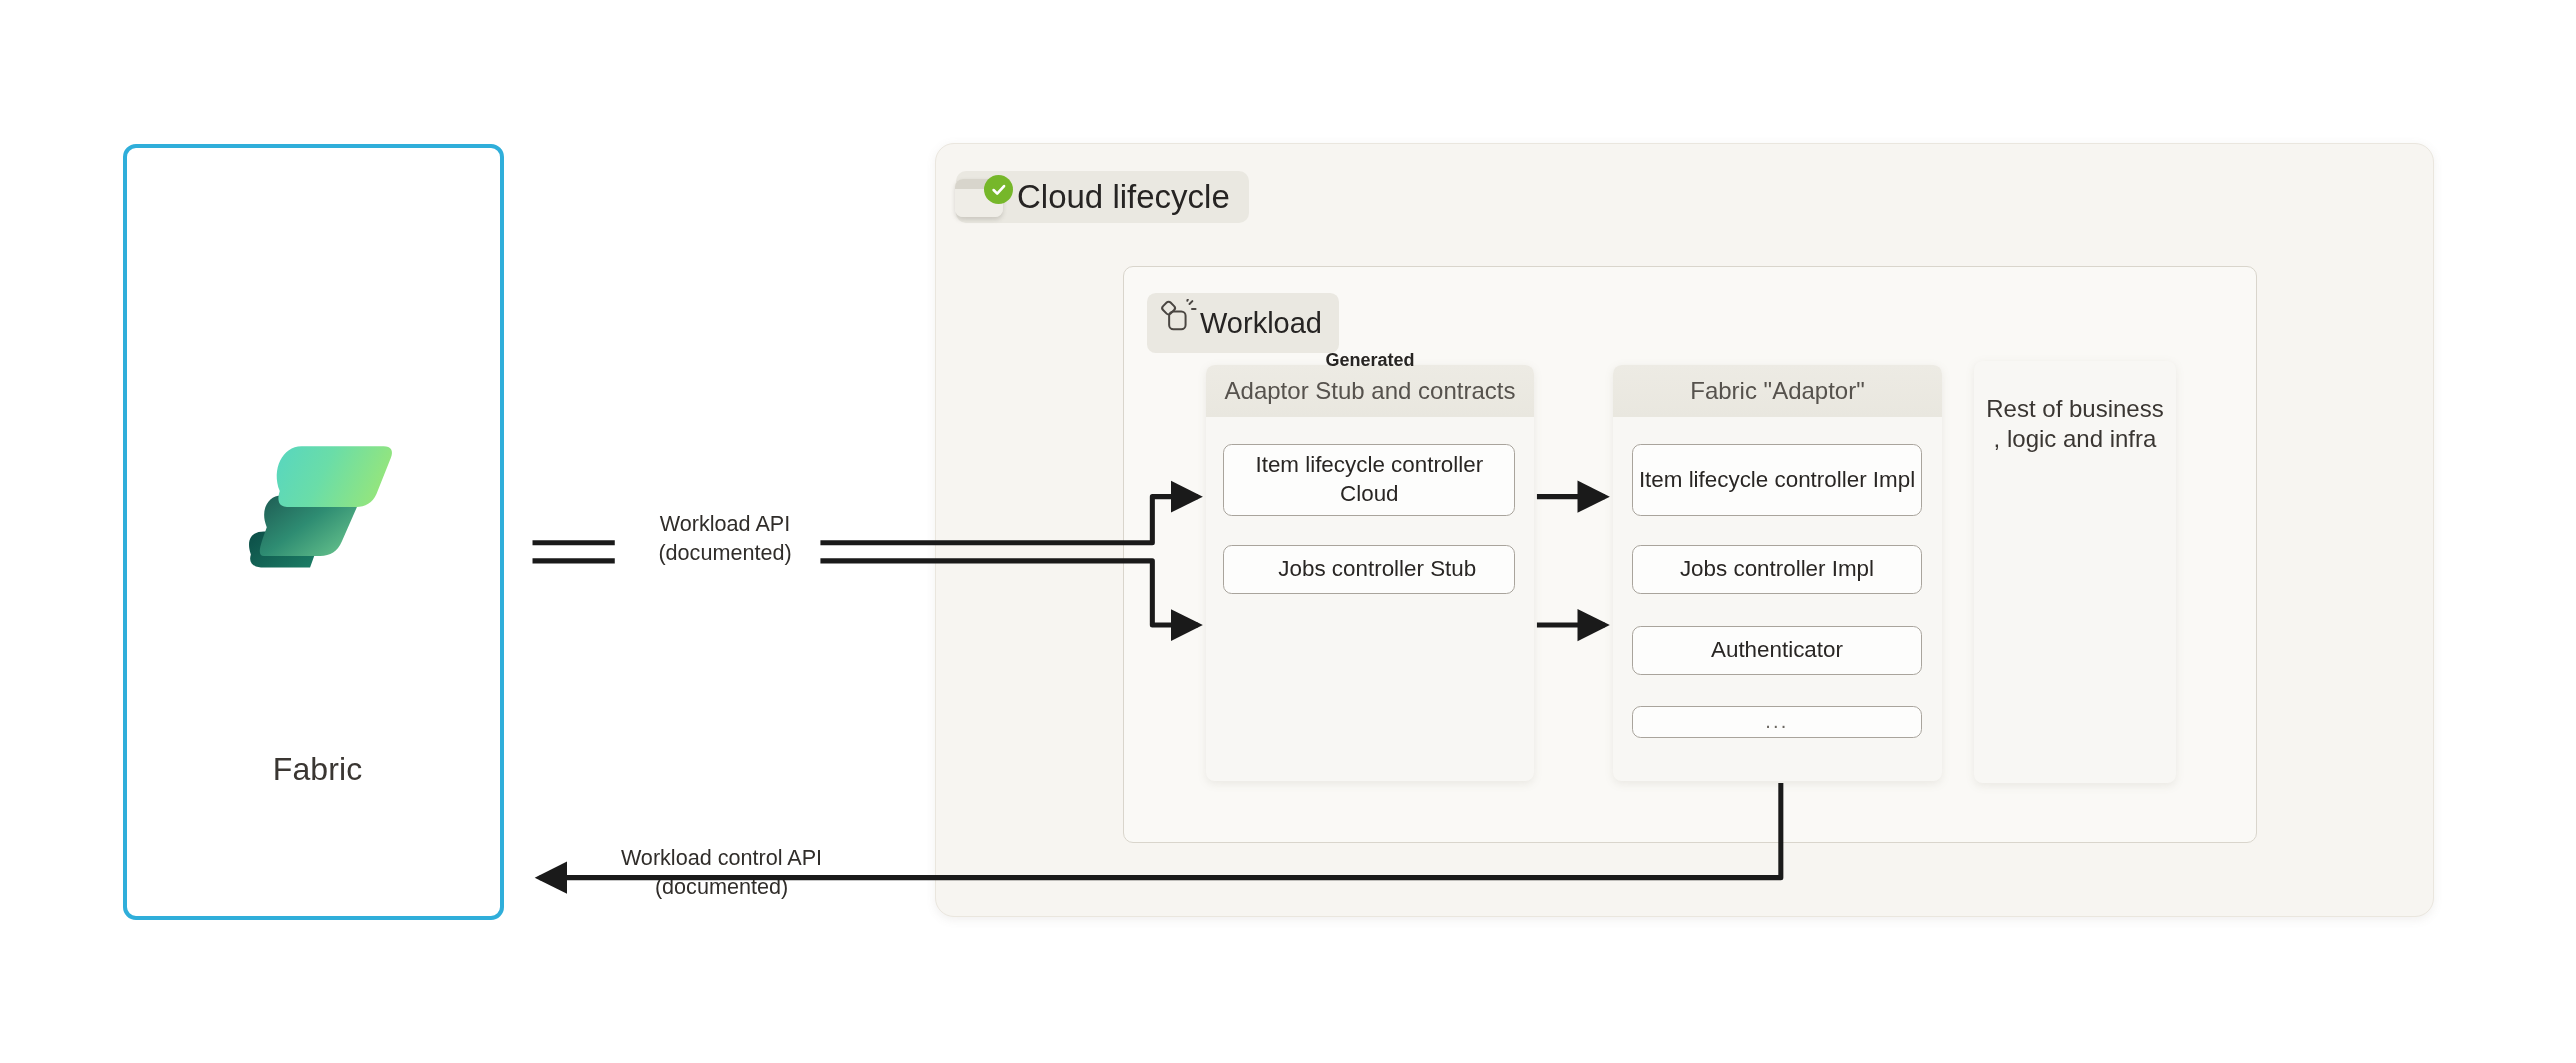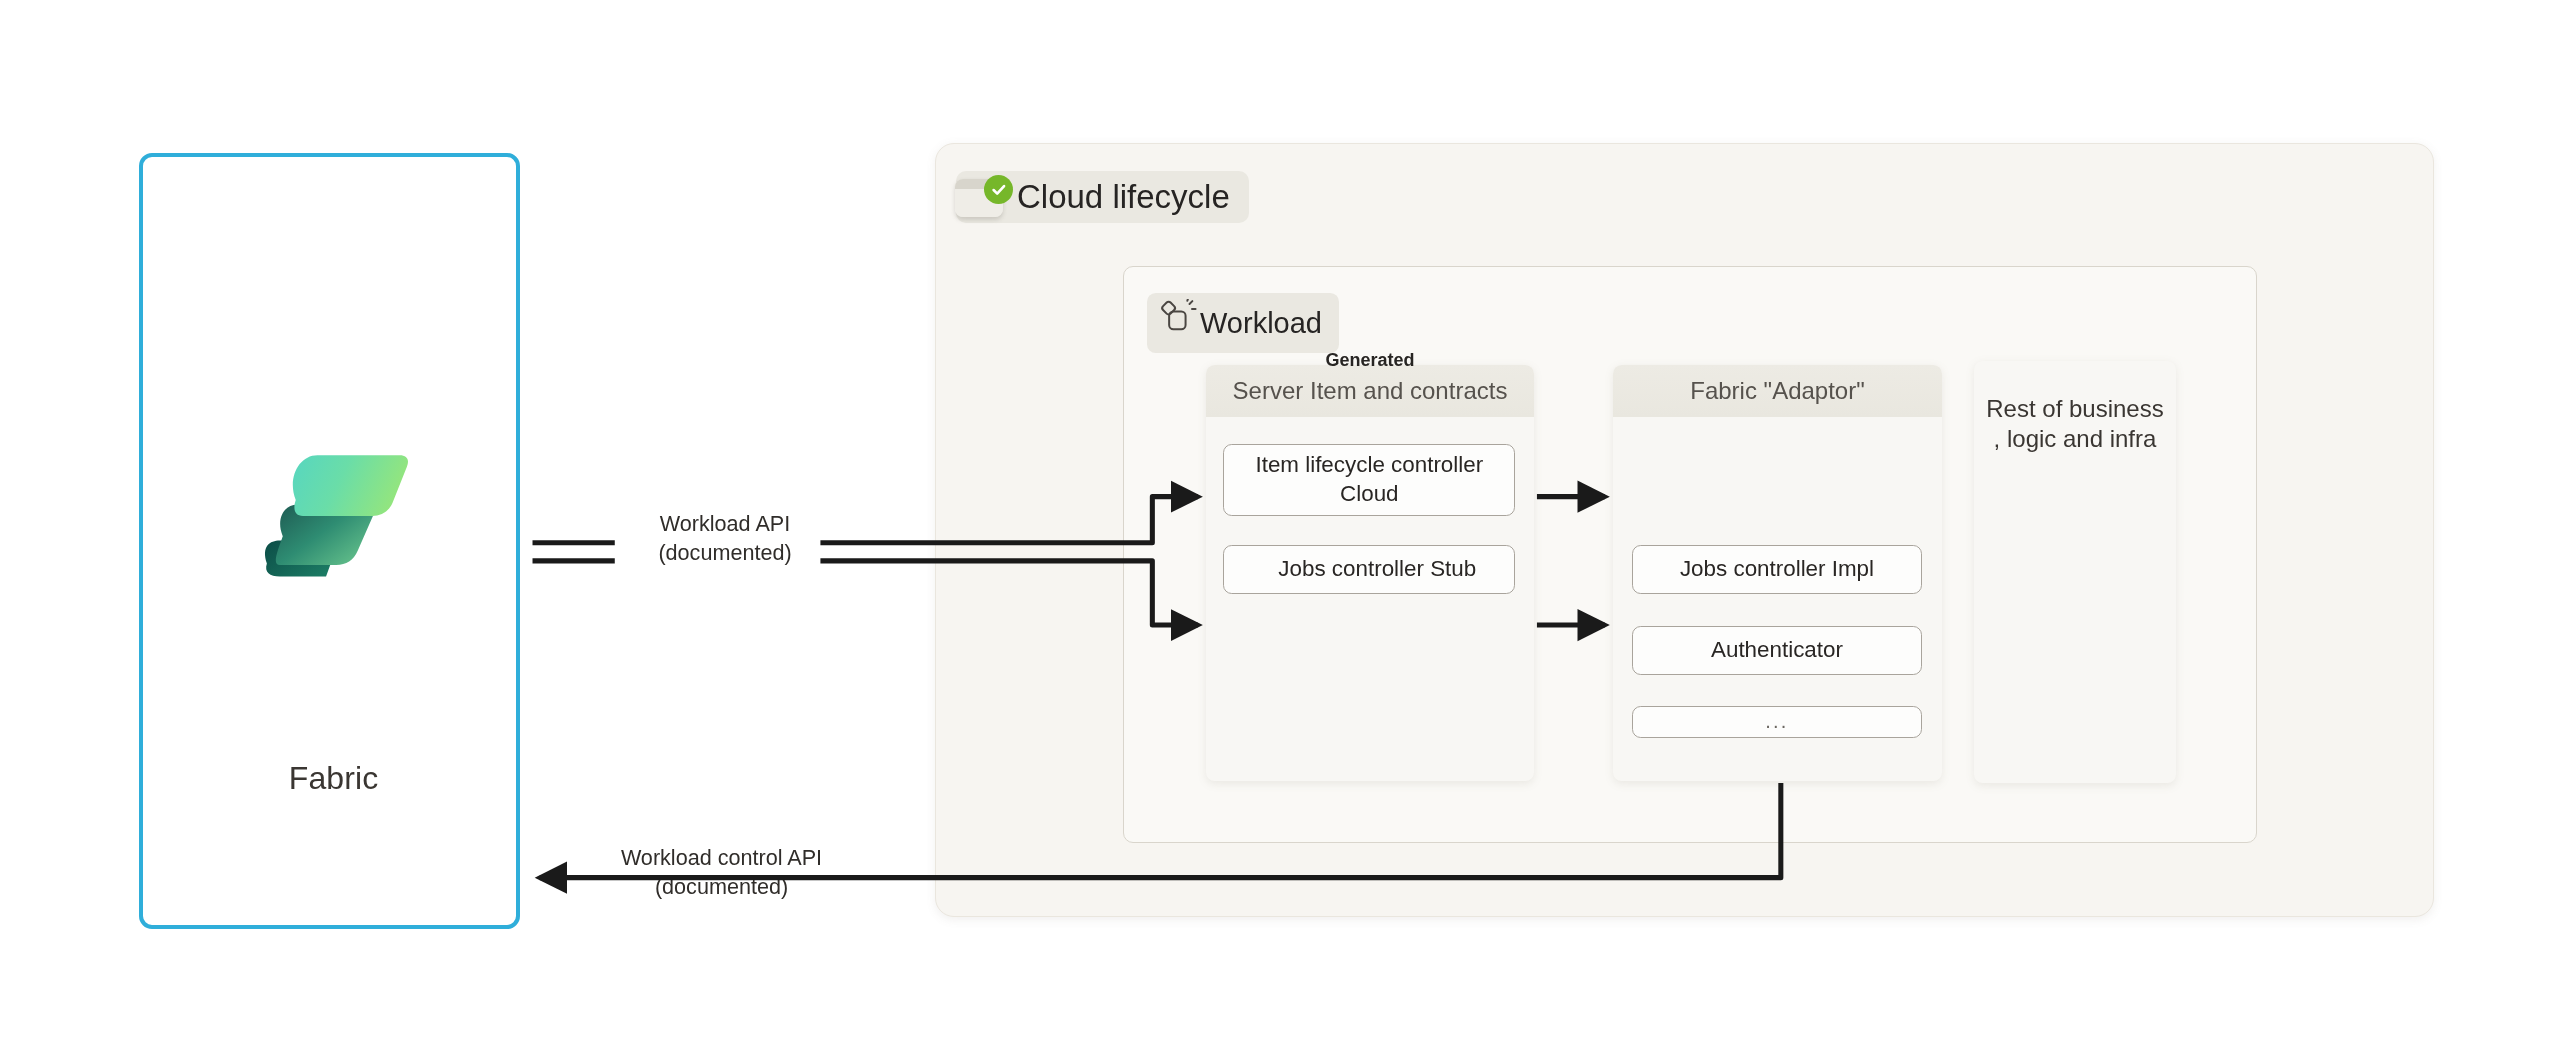--- a/index.html
+++ b/index.html
@@ -19,29 +19,28 @@
     position: absolute;
     inset: 0;
     width: 2576px;
     height: 1064px;
   }
 
   .abs { position: absolute; }
 
   
   #fabric-panel {
-    left: 139px;
+    left: 123px;
     top: 144px;
     width: 381px;
     height: 776px;
     border: 4.3px solid #2FAEDA;
     border-radius: 13px;
     background: #ffffff;
     box-sizing: border-box;
-    margin-top: 9px;
   }
   #fabric-logo {
     left: 0;
     top: 254px;
     width: 381px;
     height: 180px;
     display: flex;
     align-items: center;
     justify-content: center;
   }
@@ -315,27 +314,28 @@
         <path d="M45.5 6.5 L49.5 2.5"></path>
         <path d="M49 13.5 L54 13.5"></path>
         <path d="M42.5 2 L43.5 -1.5"></path>
       </g>
     </svg>
   </div>
 
   <div class="abs" id="generated-label">Generated</div>
 
   <div class="abs col-panel" id="col-stub">
-    <div class="col-head">Server Item and contracts</div>
+    <div class="col-head">Adaptor Stub and contracts</div>
     <div class="node-box" id="box-item-stub">Item lifecycle controller Cloud</div>
     <div class="node-box" id="box-jobs-stub">Jobs controller Stub</div>
   </div>
 
   <div class="abs col-panel" id="col-adaptor">
     <div class="col-head">Fabric "Adaptor"</div>
+    <div class="node-box" id="box-item-impl">Item lifecycle controller Impl</div>
     <div class="node-box" id="box-jobs-impl">Jobs controller Impl</div>
     <div class="node-box" id="box-auth">Authenticator</div>
     <div class="node-box" id="box-ellipsis">...</div>
   </div>
 
   <div class="abs" id="col-rest">
     <div id="rest-text">Rest of business , logic and infra</div>
   </div>
 
   <div class="abs conn-label" id="label-workload-api">

